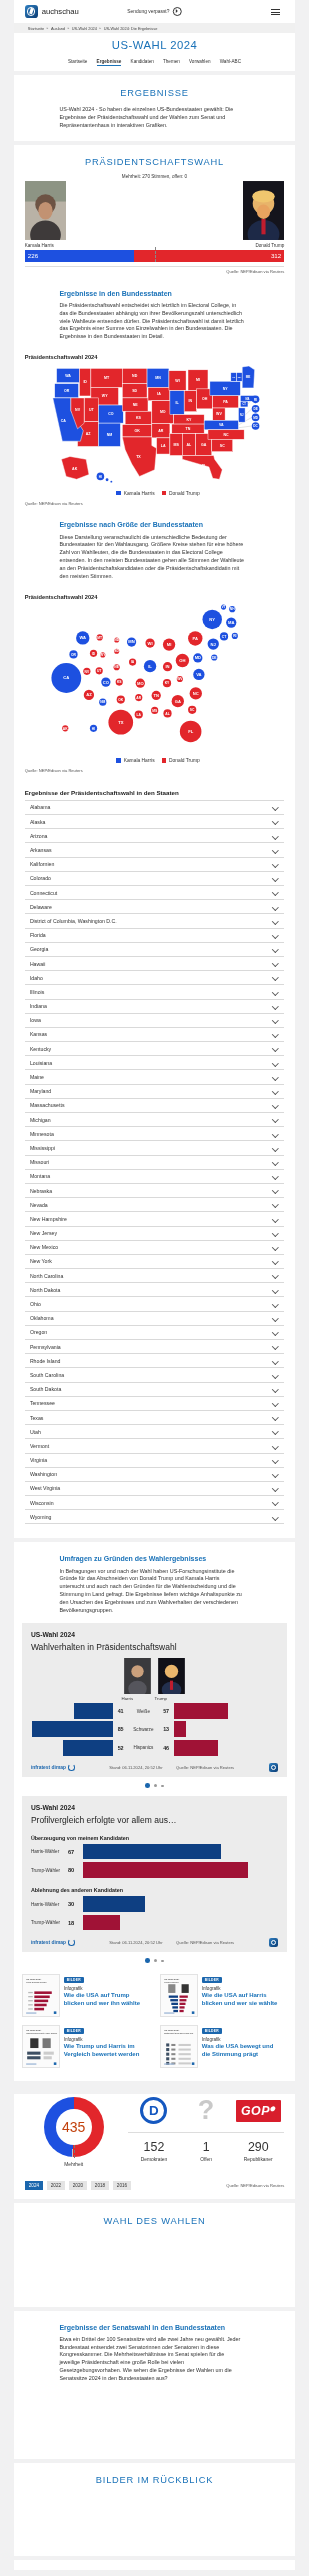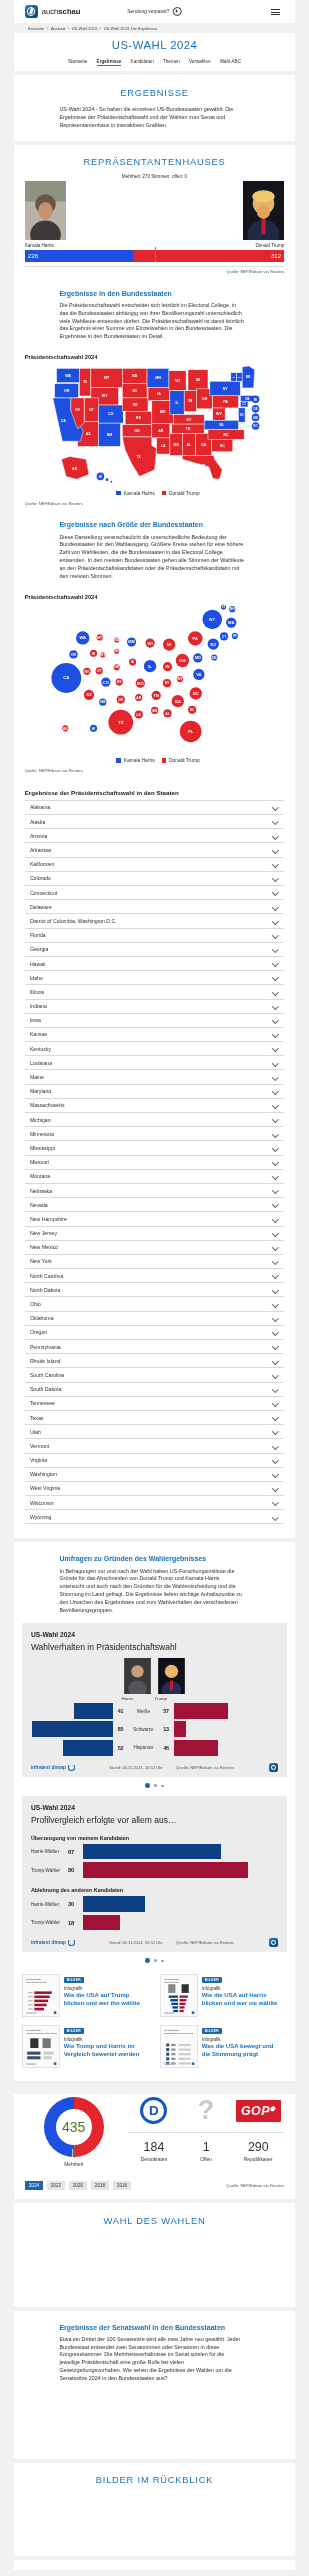--- a/index.html
+++ b/index.html
@@ -6,21 +6,21 @@
   body{width:309px;background:#f1f1f2;font-family:"Liberation Sans",sans-serif;color:#2b2b2b;}
   .col{margin:0 14.4px;background:#fff;}
   .gap{height:4.1px;}
   
   .topbar{height:23px;display:flex;align-items:center;position:relative;}
   .brand{display:flex;align-items:center;margin-left:10.3px;}
   .tslogo{width:13.4px;height:13.4px;border-radius:3.1px;background:linear-gradient(135deg,#2f7fc1,#0c3d74);position:relative;}
   .tslogo .c{position:absolute;left:2.6px;top:2.6px;width:8.2px;height:8.2px;border-radius:50%;border:1px solid #fff;box-sizing:border-box;}
   .tslogo .n{position:absolute;left:5.2px;top:3.6px;width:2.6px;height:5.7px;background:#fff;border-radius:0.5px;transform:rotate(18deg);}
   .brandtxt{margin-left:3.6px;font-size:7.7px;color:#1d1d1d;}
-  .brandtxt b{font-weight:700;}
+  .brandtxt b{font-weight:400;}
   .missed{position:absolute;left:50%;transform:translateX(-50%);font-size:4.9px;color:#333;display:flex;align-items:center;}
   .play{width:7.2px;height:7.2px;border:0.8px solid #333;border-radius:50%;margin-left:3.1px;position:relative;}
   .play:after{content:"";position:absolute;left:2.3px;top:1.5px;border-left:2.6px solid #333;border-top:2.1px solid transparent;border-bottom:2.1px solid transparent;}
   .burger{position:absolute;right:14.4px;top:7.7px;width:8.8px;cursor:pointer;}
   .burger i{display:block;height:1px;background:#333;margin:1.5px 0;}
   .crumbstrip{height:10.3px;background:#f0f0f0;display:flex;align-items:center;font-size:3.9px;color:#444;padding-left:13.4px;}
   .crumbstrip span.sep{margin:0 2.6px;color:#888;font-size:3.1px;}
   .crumbstrip a{color:#444;text-decoration:none;}
   .titleblock{text-align:center;padding-top:6.2px;}
   .pagetitle{font-size:11.3px;color:#1a72b8;letter-spacing:0.5px;font-weight:500;}
@@ -97,21 +97,21 @@
   .teaser{display:flex;cursor:pointer;}
   .thumb{width:36px;height:41px;background:#f7f7f7;border:0.5px solid #e3e3e3;flex-shrink:0;}
   .tinfo{margin-left:4.1px;}
   .badge{display:inline-block;background:#1b66ad;color:#fff;font-size:3.3px;font-weight:700;padding:1px 3.1px;border-radius:1px;letter-spacing:0.3px;}
   .tkicker{font-size:4.6px;color:#333;margin-top:2.6px;}
   .ttitle{font-size:6px;font-weight:700;color:#1a72b8;margin-top:1.5px;line-height:1.25;width:77px;}
   
   .houserow{display:flex;margin:9.3px 10.3px 0;}
   .donutbox{width:98px;text-align:center;}
   .donut{width:60px;height:60px;border-radius:50%;margin:3.1px auto 0;position:relative;}
-  .donut .hole{position:absolute;left:12px;top:12px;width:36px;height:36px;border-radius:50%;background:#fff;display:flex;align-items:center;justify-content:center;font-size:14px;color:#4d7c0f;}
+  .donut .hole{position:absolute;left:12px;top:12px;width:36px;height:36px;border-radius:50%;background:#fff;display:flex;align-items:center;justify-content:center;font-size:14px;color:#c2410c;}
   .donut .dash{position:absolute;left:50%;bottom:-1px;height:13.4px;border-left:1px dashed #777;}
   .donutlab{font-size:4.9px;color:#333;margin-top:5.2px;}
   .stats{flex:1;margin-left:5.2px;}
   .logorow{display:flex;text-align:center;}
   .logorow div{flex:1;display:flex;align-items:center;justify-content:center;height:33px;}
   .demlogo{width:27px;height:27px;border-radius:50%;border:3.6px solid #1558c0;box-sizing:border-box;color:#1558c0;font-size:13.4px;font-weight:800;display:flex;align-items:center;justify-content:center;}
   .qmark{font-size:27px;color:#c9c9c9;font-weight:800;}
   .goplogo{background:#d81e2c;color:#fff;font-weight:800;font-size:12.4px;font-style:italic;padding:4.1px 5.2px;border-radius:1px;letter-spacing:0.5px;}
   .goplogo sup{font-size:4.6px;}
   .statnums{display:flex;text-align:center;border-top:0.5px solid #ddd;margin-top:5.2px;padding-top:6.2px;}
@@ -171,21 +171,21 @@
 <div class="gap"></div>
 
 <div class="col" style="padding-bottom:11.3px;">
   <div class="sectitle">ERGEBNISSE</div>
   <div class="lead">US-Wahl 2024 - So haben die einzelnen US-Bundesstaaten gewählt: Die Ergebnisse der Präsidentschaftswahl und der Wahlen zum Senat und Repräsentantenhaus in interaktiven Grafiken.</div>
 </div>
 
 <div class="gap"></div>
 
 <div class="col" style="padding-bottom:13.4px;">
-  <div class="sectitle">REPRÄSENTANTENHAUSES</div>
+  <div class="sectitle">PRÄSIDENTSCHAFTSWAHL</div>
   <div class="mnote">Mehrheit: 270 Stimmen, offen: 0</div>
 
   <div class="cands">
     <div class="photo">
       <svg width="41" height="59" viewBox="0 0 80 115">
           <rect width="80" height="115" fill="#b9b2a6"></rect>
           <rect width="80" height="40" fill="#8d9484"></rect>
           <circle cx="40" cy="46" r="20" fill="#6d5344"></circle>
           <ellipse cx="40" cy="105" rx="30" ry="28" fill="#3e3a3a"></ellipse>
           <ellipse cx="40" cy="58" rx="14" ry="17" fill="#c29272"></ellipse>
@@ -897,21 +897,21 @@
             </span>
           </div>
         <div>
             <span class="qmark"><span>?</span></span>
           </div>
         <div>
             <span class="goplogo"><span>GOP</span><sup>⬤</sup></span>
           </div>
       </div>
       <div class="statnums">
-        <div>184</div>
+        <div>152</div>
         <div>1</div>
         <div>290</div>
       </div>
       <div class="statlabs">
         <div>Demokraten</div>
         <div>Offen</div>
         <div>Republikaner</div>
       </div>
     </div>
   </div>

